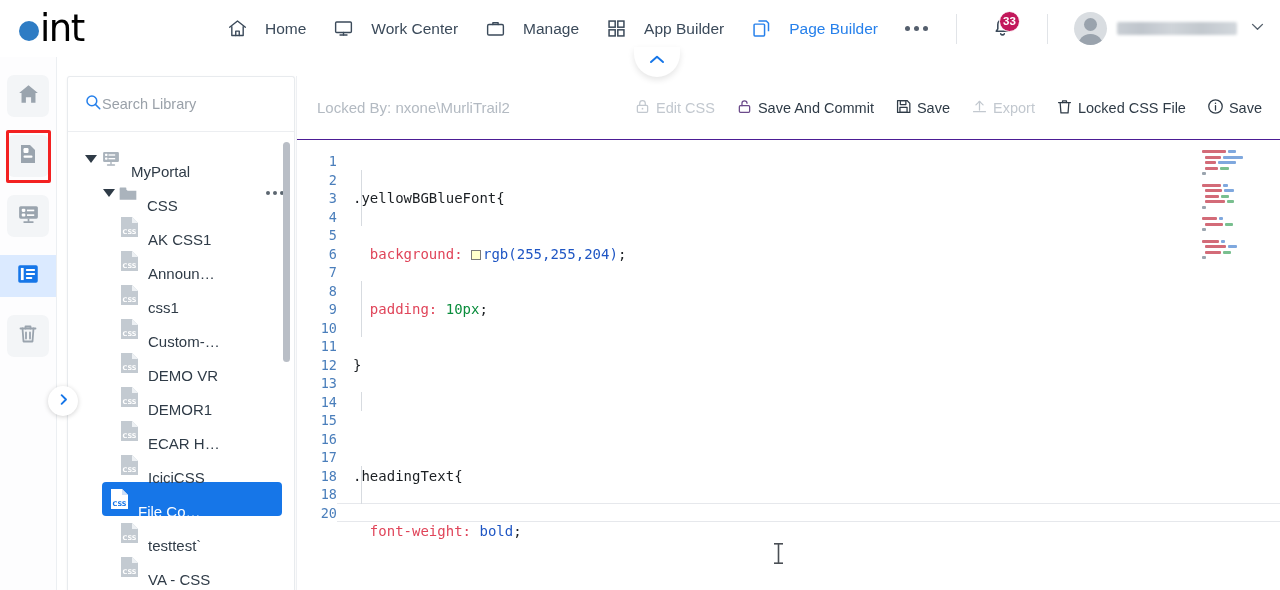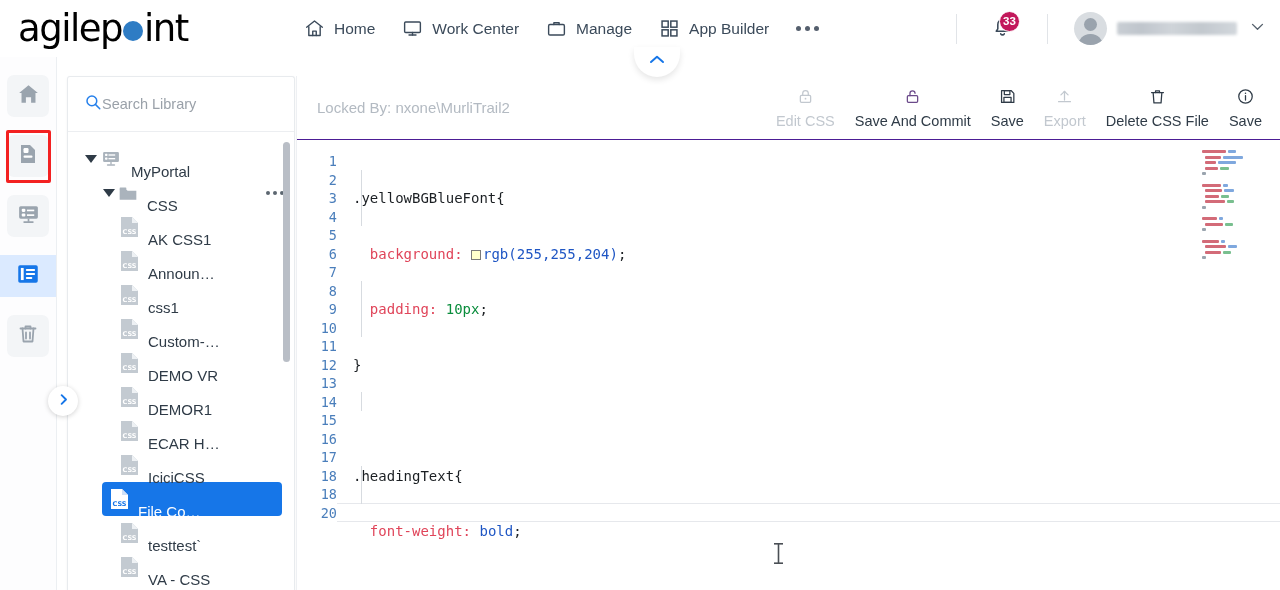--- a/index.html
+++ b/index.html
@@ -21,21 +21,21 @@
     color: #000000; font-family: "DejaVu Sans", sans-serif;
     display: flex; align-items: center; line-height: 1;
   }
   .logo .dot {
     display: inline-block; width: 20px; height: 20px; border-radius: 50%;
     background: #2E7CC4; margin: 0 1px; position: relative; top: 2px;
   }
 
   .nav { display: flex; align-items: center; gap: 0px; flex: 1; }
   .nav-item {
-    display: flex; align-items: center; gap: 9px;
+    display: flex; align-items: center; gap: 17px;
     padding: 6px 13px; cursor: pointer;
     font-size: 15.5px; color: #3b4a5a; white-space: nowrap;
   }
   .nav-item.active { color: #2680EB; }
   .nav-icon { width: 22px; height: 22px; display:flex; align-items:center; justify-content:center; }
   .dots-btn { padding: 6px 14px; cursor:pointer; display:flex; gap:4px; align-items:center;}
   .dots-btn i { width:5px; height:5px; border-radius:50%; background:#555f6d; display:block; }
 
   .hdr-right { display: flex; align-items: center; gap: 12px; padding-right: 14px; justify-content: flex-end; }
   .hdr-divider { width:1px; height:30px; background:#e1e4e8; margin:0 14px; }
@@ -135,21 +135,21 @@
   .editor-panel {
     position:absolute; left:296px; top:76px; width:984px; height:514px;
     background:#fff; border-left:1px solid #eef0f3;
   }
   .toolbar {
     height:64px; display:flex; align-items:center; padding:0 8px 0 20px;
     border-bottom:1px solid #4c1d95; background:#fff;justify-content:flex-end;
   }
   .locked-by { font-size:15px; color:#b3bac2; flex:1; }
   .tool-btn {
-    display:flex; flex-direction:column; align-items:center; justify-content:center;
+    display:flex; flex-direction:row; align-items:center; justify-content:center;
     gap:4px; padding:4px 10px; cursor:pointer; min-width:52px;
     font-size:14.5px; color:#2f3b47; white-space:nowrap;
   }
   .tool-btn.disabled { color:#c2c8cf; cursor:default; }
 
   .code-area { position:relative; height:450px; background:#fff; overflow:hidden; }
   .gutter {
     position:absolute; left:0; top:12px; width:40px; text-align:right;
     font-family:"DejaVu Sans Mono", monospace; font-size:13.5px; color:#4a7ebb; line-height:18.5px;
   }
@@ -183,21 +183,20 @@
     cursor:text;
   }
 </style>
 </head>
 <body>
 
 <div class="header">
 
   <div class="logo-wrap">
     <div class="logo">
-      <span>agilep</span>
       <span class="dot"></span>
       <span>int</span>
     </div>
   </div>
 
   <div class="nav">
 
     <div class="nav-item">
       <span class="nav-icon">
         <svg width="21" height="21" viewBox="0 0 24 24" fill="none" stroke="#3b4a5a" stroke-width="1.6" stroke-linecap="round" stroke-linejoin="round">
@@ -235,20 +234,29 @@
         <svg width="21" height="21" viewBox="0 0 24 24" fill="none" stroke="#3b4a5a" stroke-width="1.7">
           <rect x="3.5" y="3.5" width="7" height="7"></rect>
             <rect x="13.5" y="3.5" width="7" height="7"></rect>
           <rect x="3.5" y="13.5" width="7" height="7"></rect>
             <rect x="13.5" y="13.5" width="7" height="7"></rect>
         </svg>
       </span>
       <span>App Builder</span>
     </div>
 
+    <div class="nav-item active">
+      <span class="nav-icon">
+        <svg width="21" height="21" viewBox="0 0 24 24" fill="none" stroke="#2680EB" stroke-width="1.7" stroke-linejoin="round">
+          <path d="M8.5 3.5h9l2.5 2.5v9"></path>
+            <rect x="3.5" y="7" width="12" height="13.5" rx="1"></rect>
+        </svg>
+      </span>
+      <span>Page Builder</span>
+    </div>
 
     <div class="dots-btn">
         <i></i>
         <i></i>
         <i></i>
       </div>
   </div>
 
   <div class="hdr-right">
     <div class="hdr-divider"></div>
@@ -583,21 +591,21 @@
     </div>
 
     <div class="tool-btn">
       <span>
         <svg width="19" height="19" viewBox="0 0 24 24" fill="none" stroke="#2f3b47" stroke-width="1.6" stroke-linecap="round" stroke-linejoin="round">
           <path d="M4.5 7h15"></path>
             <path d="M9.5 7V5h5v2"></path>
             <path d="M6.5 7l1 13h9l1-13"></path>
         </svg>
       </span>
-      <span>Delete CSS File</span>
+      <span>Locked CSS File</span>
     </div>
 
     <div class="tool-btn">
       <span>
         <svg width="19" height="19" viewBox="0 0 24 24" fill="none" stroke="#2f3b47" stroke-width="1.6" stroke-linecap="round">
           <circle cx="12" cy="12" r="8.5"></circle>
             <path d="M12 11v5.5"></path>
             <circle cx="12" cy="7.9" r=".95" fill="#2f3b47" stroke="none"></circle>
         </svg>
       </span>

